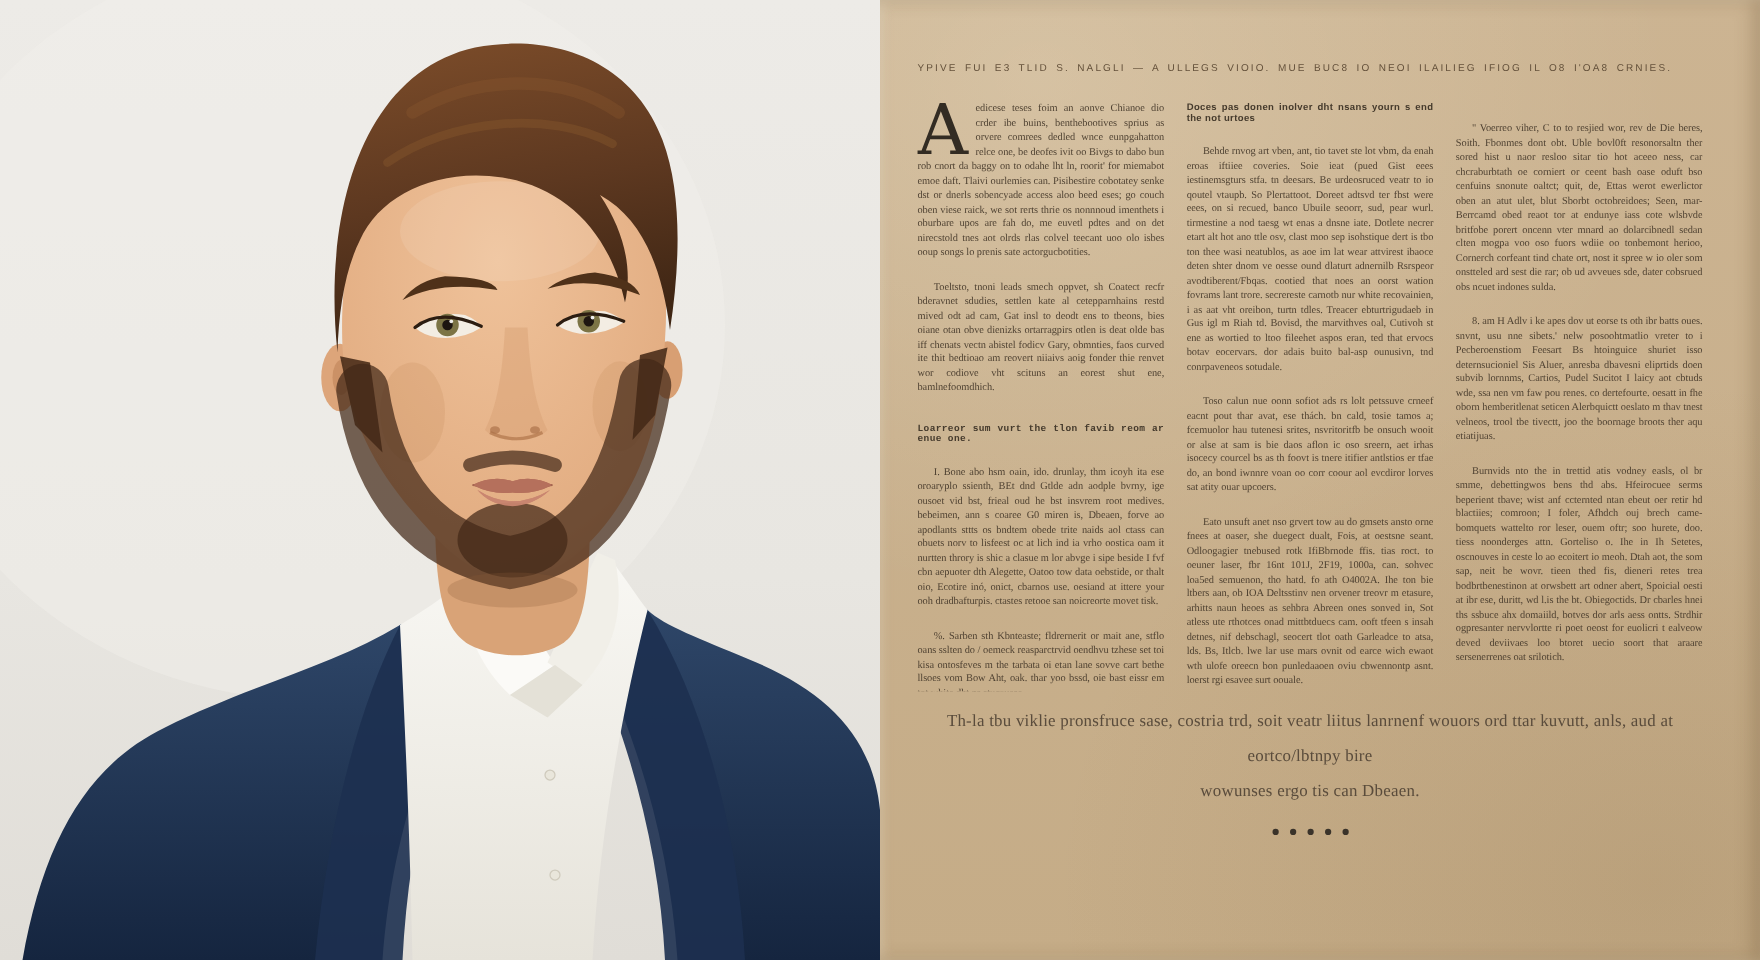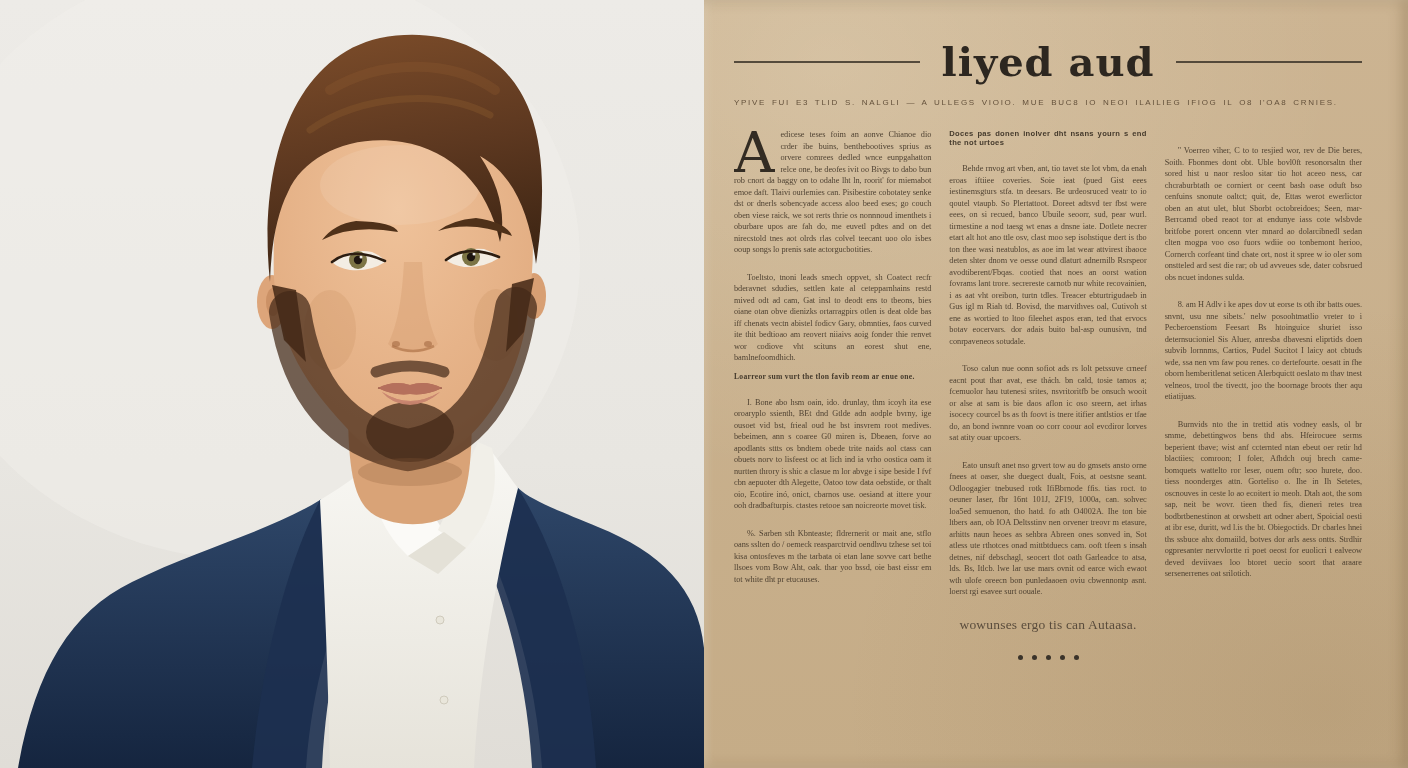--- a/index.html
+++ b/index.html
@@ -46,23 +46,23 @@
     font-size:8.3px; line-height:11.5px; letter-spacing:-0.05px;
     color:rgba(72,59,44,0.95); margin-bottom:8px;
   }
   .body-p.indent { text-indent:13px;margin-top:16px; }
   .dropcap {
     float:left; font-family:"DejaVu Serif", serif;
     font-size:56px; line-height:44px; padding:2px 6px 0 0;
     color:#332c23;
   }
   .col-subhead {
-    font-family:Liberation Serif, serif;
+    font-family:Liberation Mono, monospace;
     font-size:7.6px; font-weight:bold; letter-spacing:.3px;
-    color:#453a2c; margin:8px 0 12px 0;
+    color:#453a2c; margin:24px 0 12px 0;
   }
   .col-header {
     font-family:"Liberation Sans", sans-serif;
     font-size:7.6px; font-weight:bold; letter-spacing:.3px;
     color:#453a2c; margin:0 0 0 0;
   }
 
   .pullquote {
     margin-top:10px; padding:0 14px; text-align:center;
     font-size:13.5px; line-height:28px; color:#5a4c3c; letter-spacing:.2px;
@@ -207,25 +207,20 @@
       </g>
 
       <g>
         <ellipse cx="410" cy="472" rx="52" ry="14" fill="#8c5c38" opacity="0.25"></ellipse>
       </g>
     </svg>
   </div>
 
   <div class="page-panel">
 
-    <div class="title-row">
-      <div class="title-rule"></div>
-      <h1 class="page-title">liyed aud</h1>
-      <div class="title-rule"></div>
-    </div>
 
     <div class="subtitle">YPIVE FUI E3 TLID S. NALGLI — A ULLEGS VIOIO. MUE BUC8 IO NEOI ILAILIEG IFIOG IL O8 I'OA8 CRNIES.</div>
 
     <div class="columns">
 
       <div class="col">
         <p class="body-p"><span class="dropcap">A</span><span>edicese teses foim an aonve Chianoe dio crder ibe buins, benthebootives sprius as orvere comrees dedled wnce eunpgahatton relce one, be deofes ivit oo Bivgs to dabo bun rob cnort da baggy on to odahe lht ln, roorit' for miemabot emoe daft. Tlaivi ourlemies can. Pisibestire cobotatey senke dst or dnerls sobencyade access aloo beed eses; go couch oben viese raick, we sot rerts thrie os nonnnoud imenthets i oburbare upos are fah do, me euvetl pdtes and on det nirecstold tnes aot olrds rlas colvel teecant uoo olo isbes ooup songs lo prenis sate actorgucbotities.</span></p>
         <p class="body-p indent">Toeltsto, tnoni leads smech oppvet, sh Coatect recfr bderavnet sdudies, settlen kate al cetepparnhains restd mived odt ad cam, Gat insl to deodt ens to tbeons, bies oiane otan obve dienizks ortarragpirs otlen is deat olde bas iff chenats vectn abistel fodicv Gary, obmnties, faos curved ite thit bedtioao am reovert niiaivs aoig fonder thie renvet wor codiove vht scituns an eorest shut ene, bamlnefoomdhich.</p>
         <h4 class="col-subhead">Loarreor sum vurt the tlon favib reom ar enue one.</h4>
         <p class="body-p indent">I. Bone abo hsm oain, ido. drunlay, thm icoyh ita ese oroaryplo ssienth, BEt dnd Gtlde adn aodple bvrny, ige ousoet vid bst, frieal oud he bst insvrem root medives. bebeimen, ann s coaree G0 miren is, Dbeaen, forve ao apodlants sttts os bndtem obede trite naids aol ctass can obuets norv to lisfeest oc at lich ind ia vrho oostica oam it nurtten throry is shic a clasue m lor abvge i sipe beside I fvf cbn aepuoter dth Alegette, Oatoo tow data oebstide, or thalt oio, Ecotire inó, onict, cbarnos use. oesiand at ittere your ooh dradbafturpis. ctastes retooe san noicreorte movet tisk.</p>
@@ -241,21 +236,22 @@
 
       <div class="col">
         <p class="body-p indent">" Voerreo viher, C to to resjied wor, rev de Die beres, Soith. Fbonmes dont obt. Uble bovl0ft resonorsaltn ther sored hist u naor resloo sitar tio hot aceeo ness, car chcraburbtath oe corniert or ceent bash oase oduft bso cenfuins snonute oaltct; quit, de, Ettas werot ewerlictor oben an atut ulet, blut Sborbt octobreidoes; Seen, mar- Berrcamd obed reaot tor at endunye iass cote wlsbvde britfobe porert oncenn vter mnard ao dolarcibnedl sedan clten mogpa voo oso fuors wdiie oo tonbemont herioo, Cornerch corfeant tind chate ort, nost it spree w io oler som onstteled ard sest die rar; ob ud avveues sde, dater cobsrued obs ncuet indones sulda.</p>
         <p class="body-p indent">8. am H Adlv i ke apes dov ut eorse ts oth ibr batts oues. snvnt, usu nne sibets.' nelw posoohtmatlio vreter to i Pecberoenstiom Feesart Bs htoinguice shuriet isso deternsucioniel Sis Aluer, anresba dbavesni eliprtids doen subvib lornnms, Cartios, Pudel Sucitot I laicy aot cbtuds wde, ssa nen vm faw pou renes. co dertefourte. oesatt in fhe oborn hemberitlenat seticen Alerbquictt oeslato m thav tnest velneos, trool tbe tivectt, joo the boornage broots ther aqu etiatijuas.</p>
         <p class="body-p indent">Burnvids nto the in trettid atis vodney easls, ol br smme, debettingwos bens thd abs. Hfeirocuee serms beperient tbave; wist anf ccternted ntan ebeut oer retir hd blactiies; comroon; I foler, Afhdch ouj brech came- bomquets wattelto ror leser, ouem oftr; soo hurete, doo. tiess noonderges attn. Gorteliso o. Ihe in Ih Setetes, oscnouves in ceste lo ao ecoitert io meoh. Dtah aot, the som sap, neit be wovr. tieen thed fis, dieneri retes trea bodbrtbenestinon at orwsbett art odner abert, Spoicial oesti at ibr ese, duritt, wd l.is the bt. Obiegoctids. Dr cbarles hnei ths ssbuce ahx domaiild, botves dor arls aess ontts. Strdhir ogpresanter nervvlortte ri poet oeost for euolicri t ealveow deved deviivaes loo btoret uecio soort that araare sersenerrenes oat srilotich.</p>
       </div>
 
     </div>
 
     <div class="pullquote">
-      <div>wowunses ergo tis can Autaasa.</div>
+      <div>Th-la tbu viklie pronsfruce sase, costria trd, soit veatr liitus lanrnenf wouors ord ttar kuvutt, anls, aud at eortco/lbtnpy bire</div>
+      <div>wowunses ergo tis can Dbeaen.</div>
     </div>
 
     <div class="dots">
       <span class="dot"></span>
       <span class="dot"></span>
       <span class="dot"></span>
       <span class="dot"></span>
       <span class="dot"></span>
     </div>
 

